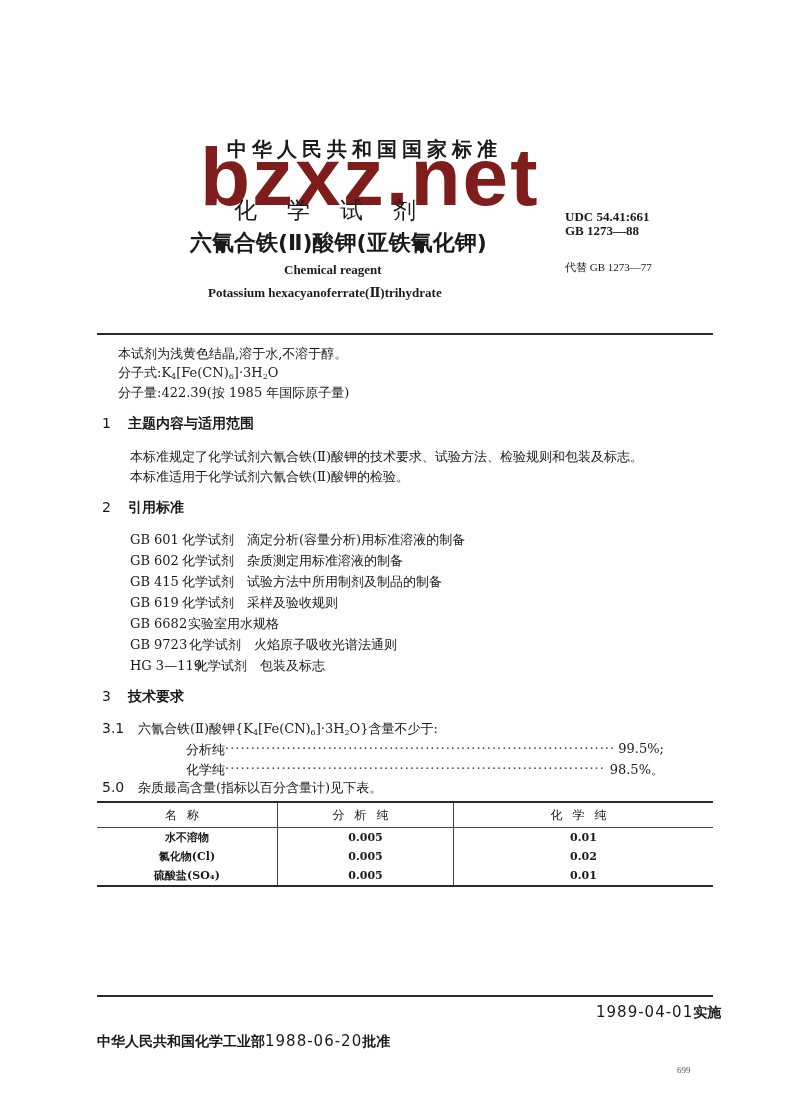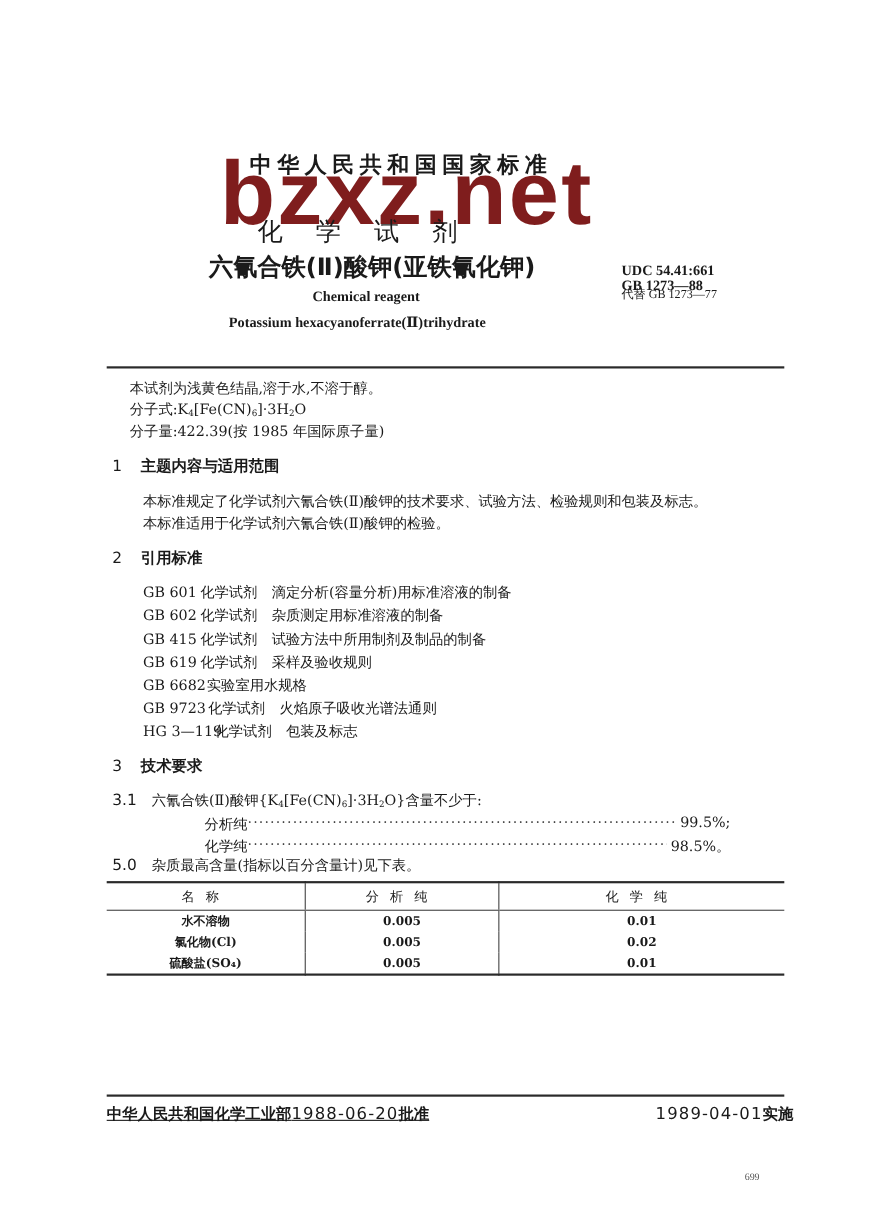--- a/index.html
+++ b/index.html
@@ -18,21 +18,21 @@
     font-family: "Liberation Sans", "DejaVu Sans", sans-serif; z-index: 0;
   }
   .content { position: relative; z-index: 1; }
 
   .national { left: 212px; top: 136px; font-size: 20px; font-weight: bold; letter-spacing: 5px; margin-left: 15px; }
   .title1 { left: 234px; top: 195px; font-size: 23px; font-weight: normal; word-spacing: 0; }
   .title1 span { display: inline-block; margin-right: 30px; }
   .title2 { left: 190px; top: 228px; font-size: 22px; font-weight: bold; }
   .en1 { left: 284px; top: 262px; font-size: 13px; font-weight: bold; }
   .en2 { left: 208px; top: 285px; font-size: 13px; font-weight: bold; }
-  .udc { left: 565px; top: 210px; font-size: 13px; font-weight: bold; line-height: 14px; margin-top: 29px; }
+  .udc { left: 565px; top: 210px; font-size: 13px; font-weight: bold; line-height: 14px; }
   .replace { left: 565px; top: 260px; font-size: 11px; }
 
   .hr { position: absolute; height: 2px; background: #2a2a2a; }
   .hr-top { left: 97px; top: 333px; width: 616px; }
   .hr-bottom { left: 97px; top: 995px; width: 616px; }
 
   .p { font-size: 13px; line-height: 17px; }
   .heading { font-size: 14px; font-weight: bold; }
   .heading .num { display: inline-block; width: 26px; font-weight: normal; }
 
@@ -48,21 +48,21 @@
   }
   table.spec th {
     font-weight: normal; font-size: 12px; height: 22px; letter-spacing: 10px;
     border-bottom: 1px solid #444;
   }
   table.spec td { text-align: center; height: 17px; font-weight: bold; }
   table.spec th + th, table.spec td + td { border-left: 1px solid #444; }
   table.spec .c1 { width: 178px; }
   table.spec .c2 { width: 173px; }
 
-  .footer-left { left: 97px; top: 1003px; font-size: 14px; font-weight: bold; text-decoration: underline; }
+  .footer-left { left: 97px; top: 1032px; font-size: 14px; font-weight: bold; }
   .footer-left .dt { font-weight: normal; letter-spacing: 1px; font-size: 15px; }
   .footer-right { left: 596px; top: 1003px; font-size: 15px; letter-spacing: 1px; }
   .footer-right .lbl { font-size: 14px; font-weight: bold; letter-spacing: 0; }
   .pageno { left: 677px; top: 1065px; font-size: 9px; color: #555; }
   sub { font-size: 8px; vertical-align: -2px; line-height: 0; }
 </style>
 </head>
 <body>
 
 <div class="abs watermark">bzxz.net</div>

